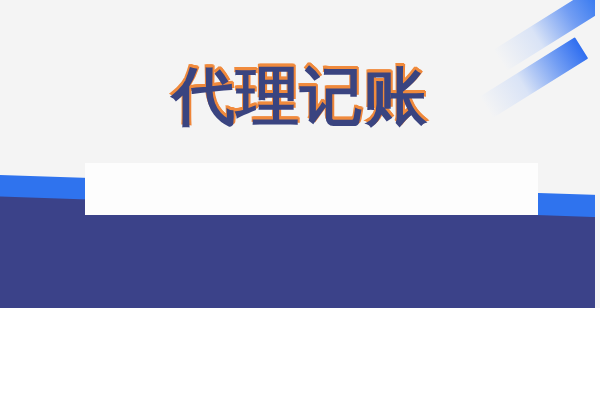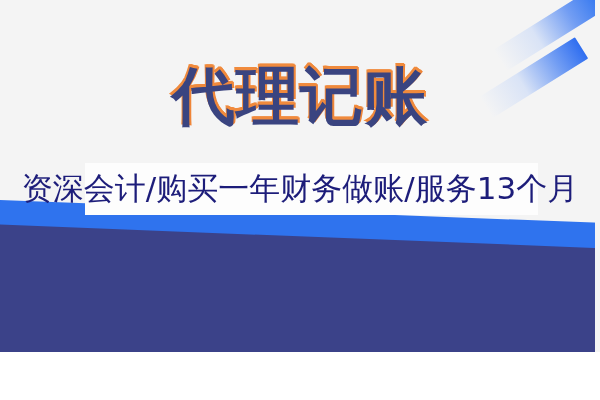--- a/index.html
+++ b/index.html
@@ -4,21 +4,21 @@
 <title>代理记账</title>
 <style>
   html, body {
     margin: 0;
     padding: 0;
     background: #ffffff;
   }
   #banner {
     position: relative;
     width: 600px;
-    height: 352px;
+    height: 308px;
     overflow: hidden;
     background: #f4f4f4;
     font-family: "DejaVu Sans", "Liberation Sans", sans-serif;
   }
 
   
   .stripe {
     position: absolute;
     border-radius: 1px;
     transform-origin: center center;
@@ -129,15 +129,14 @@
   <div class="stripe stripe-2"></div>
 
   <div class="band band-blue"></div>
   <div class="band band-navy"></div>
   <div class="edge-strip"></div>
 
   <div class="subtitle-plate"></div>
 
   <div class="headline">代理记账</div>
 
-  <div class="subtitle">资深会计/购买一年财务做账/服务13个月</div>
 
 </div>
 
 </body></html>

